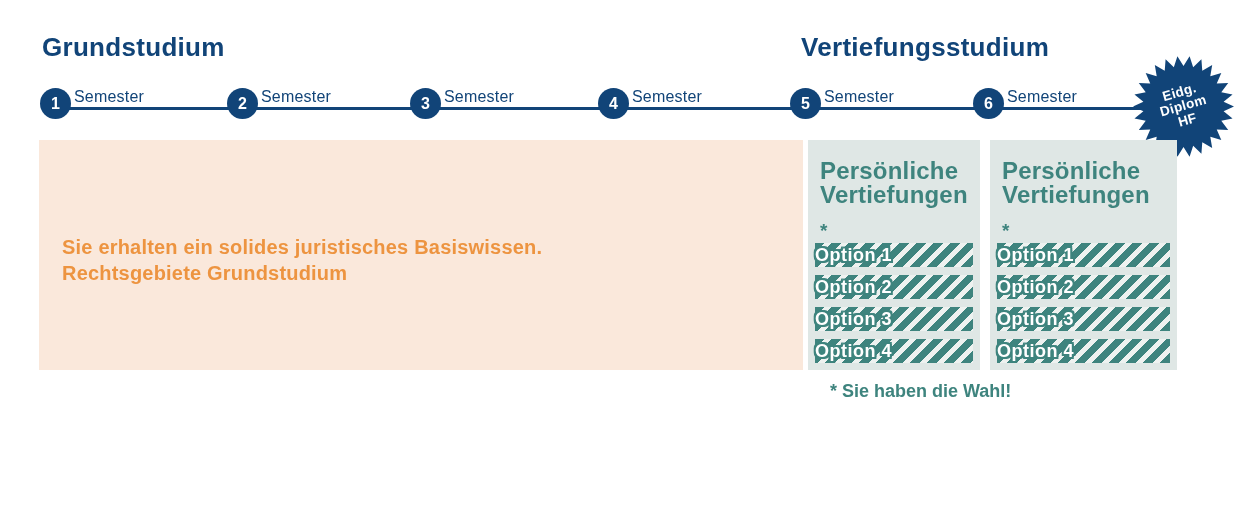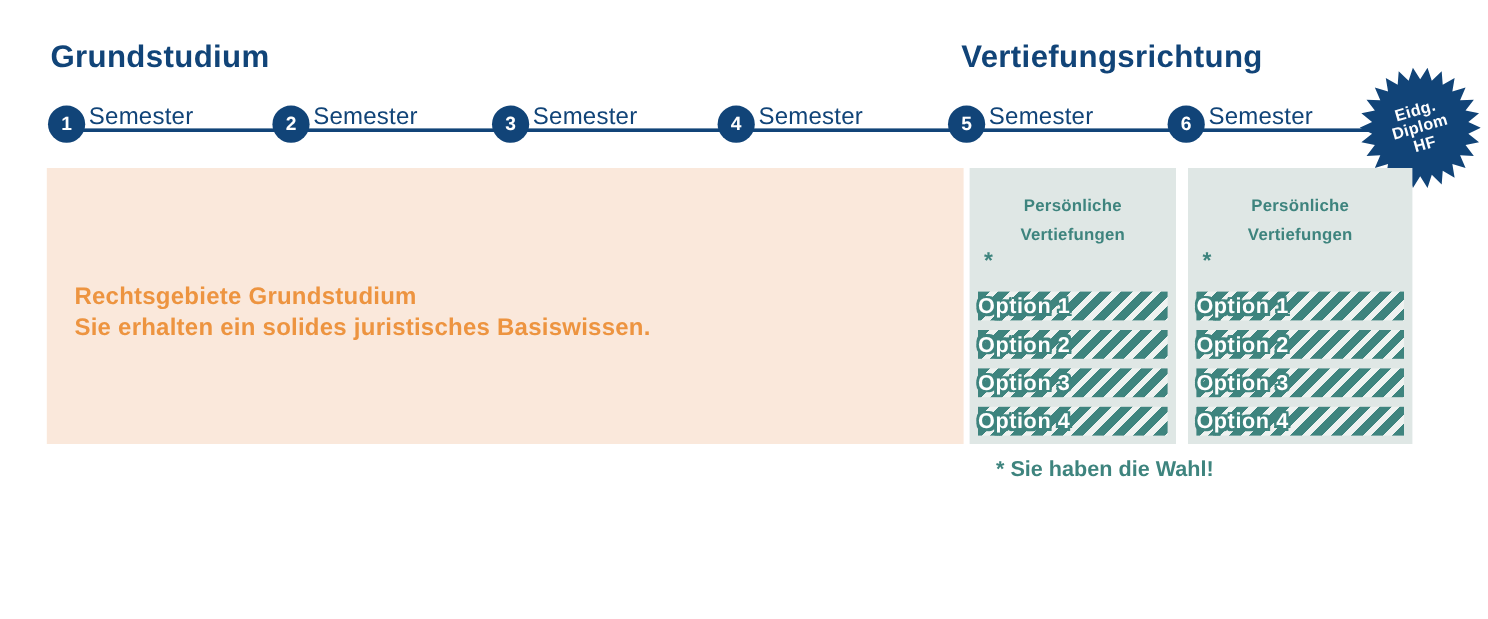--- a/index.html
+++ b/index.html
@@ -28,39 +28,39 @@
   }
   .semester-node{
     position:absolute;top:88px;display:flex;align-items:flex-start;
   }
   .semester-circle{
     width:31px;height:31px;border-radius:50%;background:var(--navy);
     color:#fff;font-weight:bold;font-size:16px;
     display:flex;align-items:center;justify-content:center;flex:0 0 auto;
   }
   .semester-label{
-    font-size:20px;color:var(--navy);line-height:16px;margin:1px 0 0 3px;
+    font-size:16px;color:var(--navy);line-height:16px;margin:1px 0 0 3px;
     letter-spacing:0.2px;white-space:nowrap;
   }
   .grund-box{
     position:absolute;left:39px;top:140px;width:764px;height:230px;
     background:var(--peach);
   }
   .grund-text{
     position:absolute;left:23px;top:94px;font-size:20px;font-weight:bold;
     color:var(--orange);line-height:26px;letter-spacing:0.2px;white-space:nowrap;
   }
   .vbox{
     position:absolute;top:140px;height:230px;background:var(--boxgray);
   }
   .vbox-1{left:808px;width:172px;}
   .vbox-2{left:990px;width:187px;}
   .vbox-title{
-    margin:19px 12px 0;font-size:14px;font-weight:bold;color:var(--teal);
-    line-height:24px;letter-spacing:0.2px;text-align:center;
+    margin:19px 12px 13px;font-size:24px;font-weight:bold;color:var(--teal);
+    line-height:24px;letter-spacing:0.2px;
   }
   .vbox-asterisk{
     margin:0 12px;font-size:19px;font-weight:bold;color:var(--teal);line-height:22px;
   }
   .options{position:absolute;left:7px;right:7px;top:103px;}
   .option-bar{
     height:24px;margin-bottom:8px;
     background:repeating-linear-gradient(135deg,var(--teal) 0 7px,var(--stripe) 7px 12px);
     display:flex;align-items:center;justify-content:flex-start;
   }
@@ -89,21 +89,21 @@
     color:#fff;font-weight:bold;font-size:13.5px;line-height:14.5px;
     text-align:center;letter-spacing:0.3px;
   }
 </style>
 </head>
 <body>
 
 <div class="canvas">
 
   <div class="section-title title-grund">Grundstudium</div>
-  <div class="section-title title-vertiefung">Vertiefungsrichtung</div>
+  <div class="section-title title-vertiefung">Vertiefungsstudium</div>
 
   <div class="timeline-line"></div>
 
   <div class="semester-node" style="left:40px;">
     <div class="semester-circle">1</div>
     <div class="semester-label">Semester</div>
   </div>
   <div class="semester-node" style="left:227px;">
     <div class="semester-circle">2</div>
     <div class="semester-label">Semester</div>
@@ -131,22 +131,22 @@
     </svg>
     <div class="badge-text">
       <div>Eidg.</div>
       <div>Diplom</div>
       <div>HF</div>
     </div>
   </div>
 
   <div class="grund-box">
     <div class="grund-text">
+      <div>Sie erhalten ein solides juristisches Basiswissen.</div>
       <div>Rechtsgebiete Grundstudium</div>
-      <div>Sie erhalten ein solides juristisches Basiswissen.</div>
     </div>
   </div>
 
   <div class="vbox vbox-1">
     <div class="vbox-title">Persönliche Vertiefungen</div>
     <div class="vbox-asterisk">*</div>
     <div class="options">
       <div class="option-bar">
         <span class="option-label">Option 1</span>
       </div>

